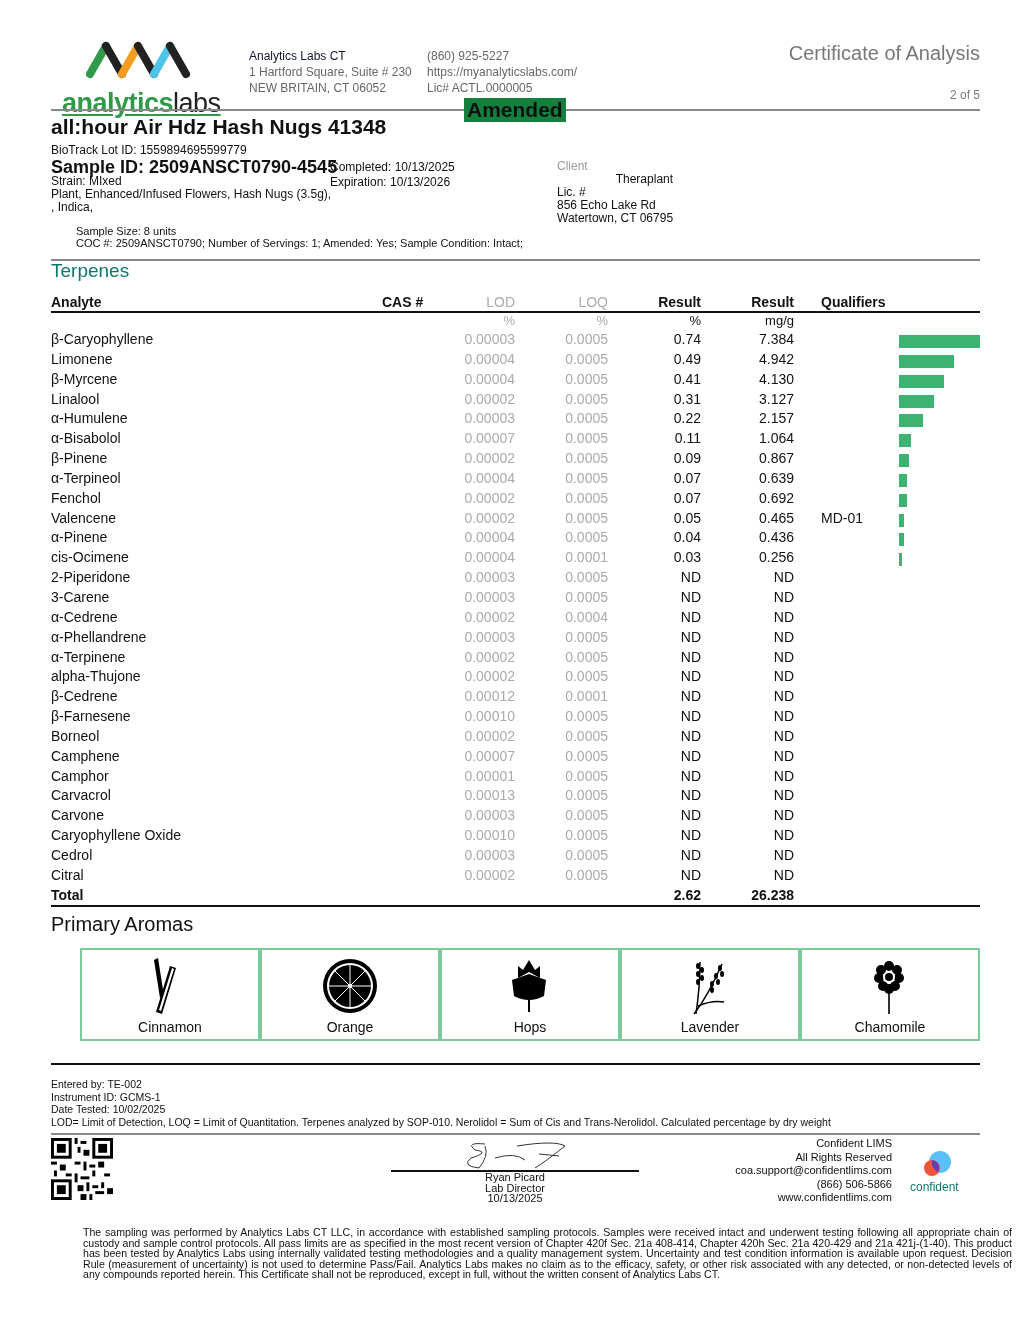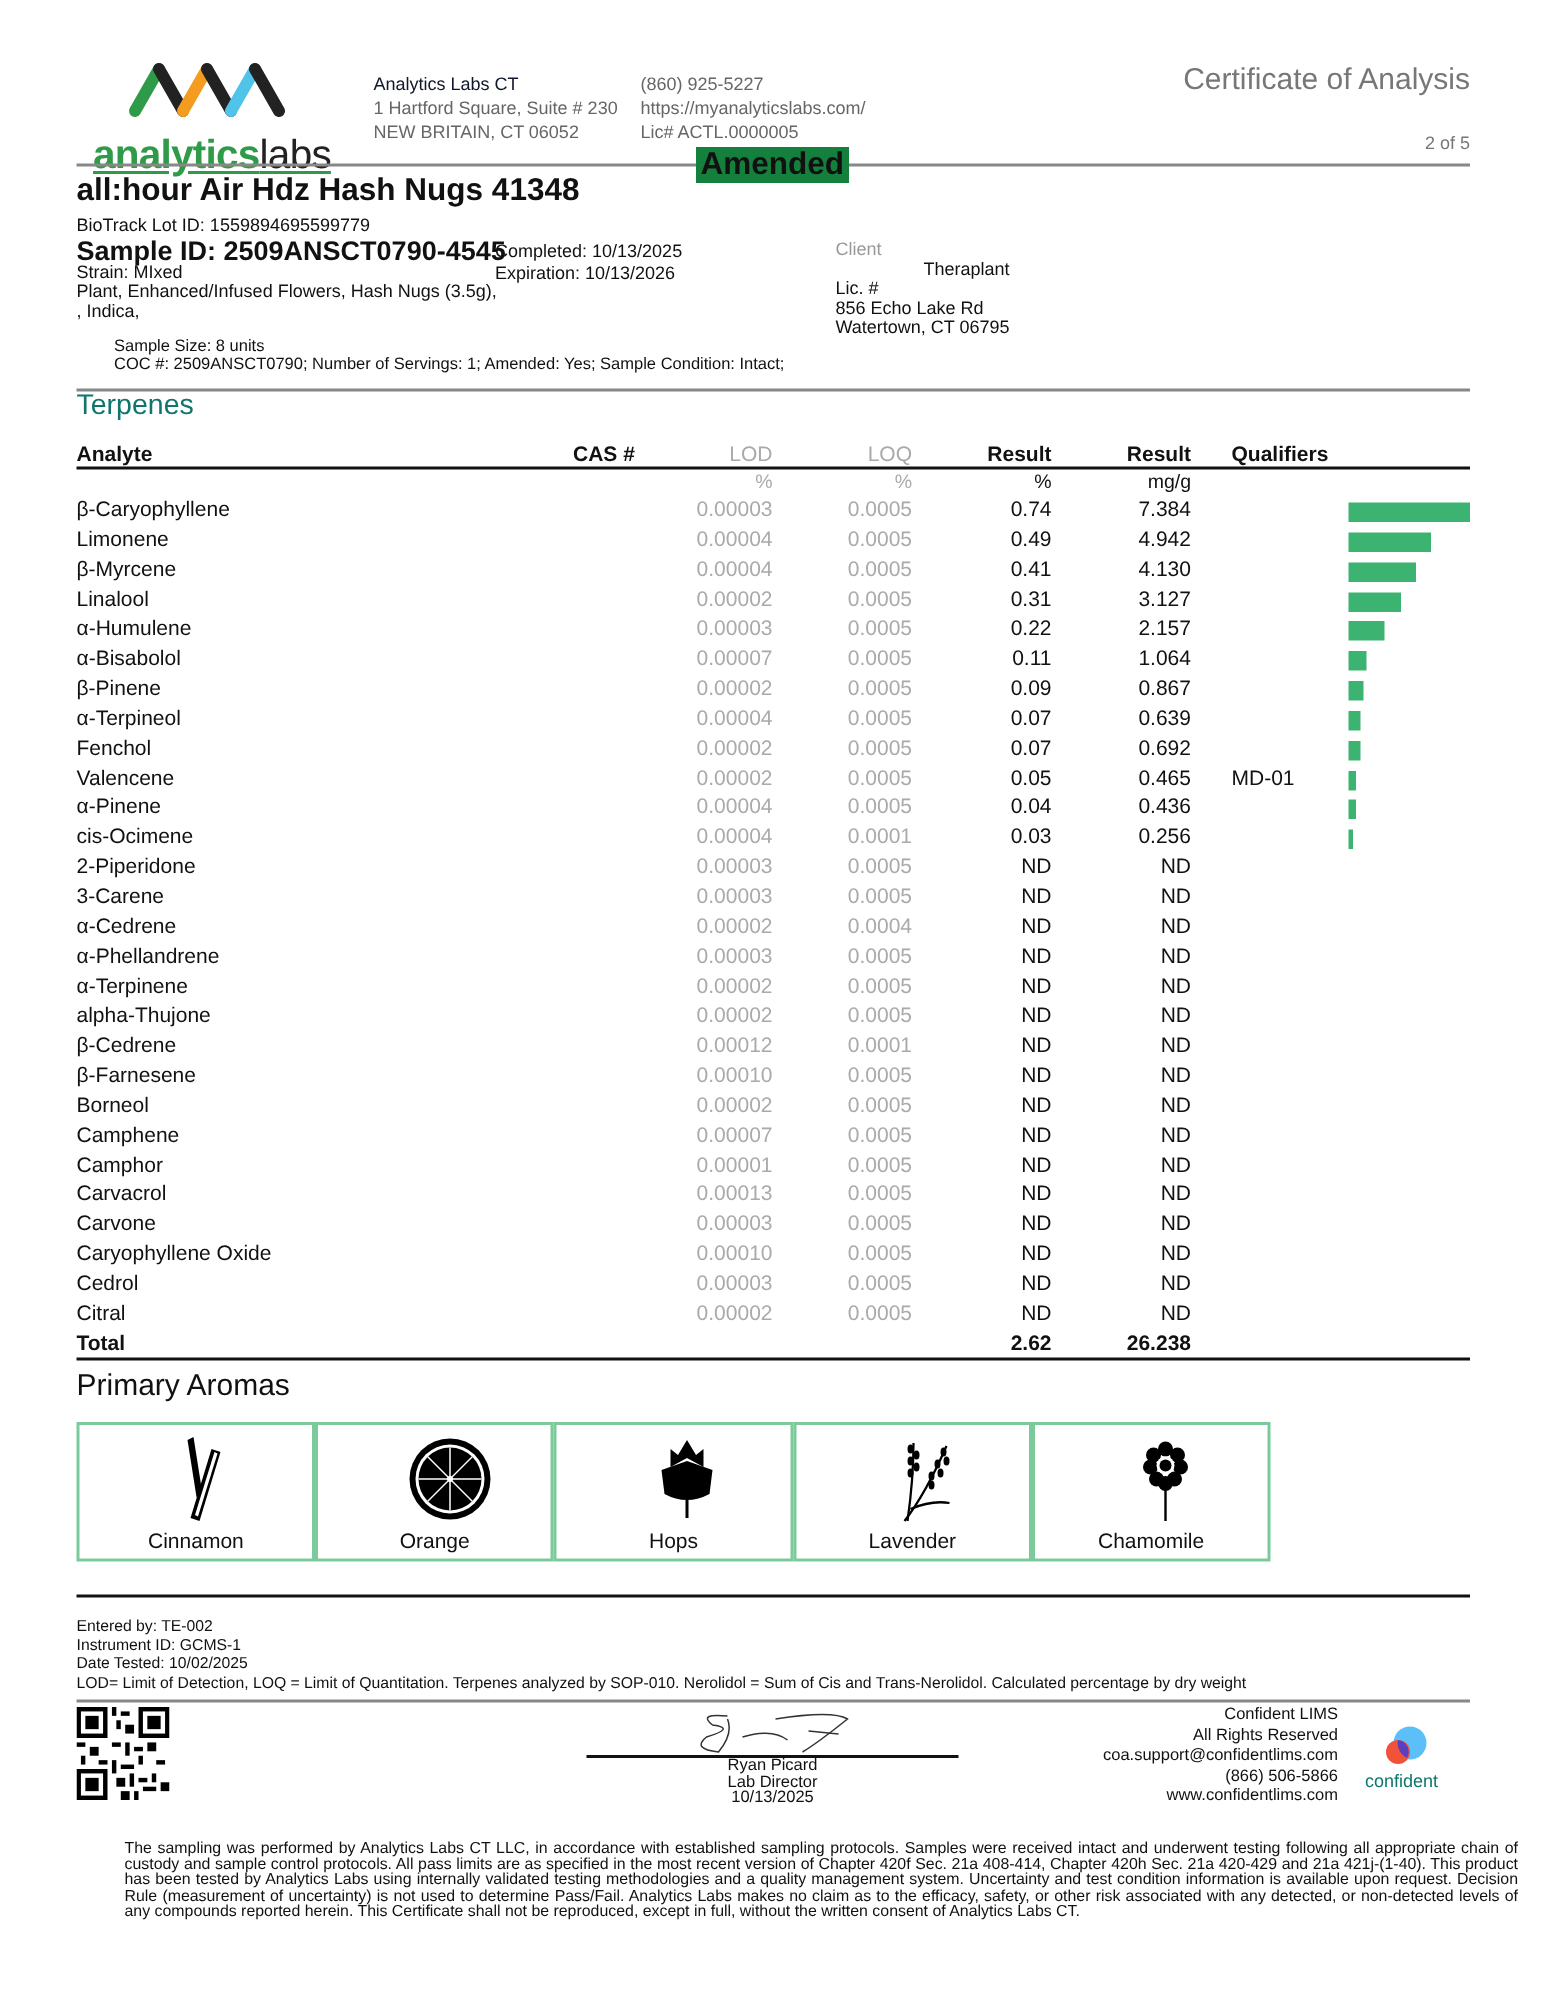--- a/index.html
+++ b/index.html
@@ -39,21 +39,21 @@
   .c-pct { right: 279px; }
   .c-mg { right: 186px; }
   .c-qual { left: 770px; }
   .rows { left: 51px; top: 331px; width: 929px; }
   .row { position: relative; height: 19.85px; font-size: 14px; }
   .row .lodv, .row .loqv { color: #aaa; }
   .bar { position: absolute; left: 848px; top: 4px; height: 13px; background: #3cb371; }
   .row.total { font-weight: bold; border-bottom: 2px solid #111; height: 18px; }
   
   .aroma-title { left: 51px; top: 913px; font-size: 20px; }
-  .aromas { left: 51px; top: 948px; width: 796px; height: 93px; display: flex; justify-content: space-between; }
+  .aromas { left: 51px; top: 948px; width: 929px; height: 93px; display: flex; justify-content: flex-end; }
   .aroma { width: 176px; height: 89px; border: 2px solid #7cc99b; position: relative; }
   .aroma svg { position: absolute; left: 62px; top: 6px; }
   .aroma .lbl { position: absolute; left: 0; right: 0; bottom: 4px; text-align: center; font-size: 14px; }
   .rule-thick { left: 51px; top: 1063px; width: 929px; height: 2px; background: #111; }
   
   .notes { left: 51px; top: 1078px; font-size: 10.5px; line-height: 12.5px; }
   .rule-gray { left: 51px; top: 1133px; width: 929px; height: 2px; background: #888; }
   .qr { left: 51px; top: 1138px; width: 62px; height: 62px; }
   .sig-line { left: 391px; top: 1170px; width: 248px; height: 2px; background: #111; }
   .sig-svg { left: 455px; top: 1138px; }

